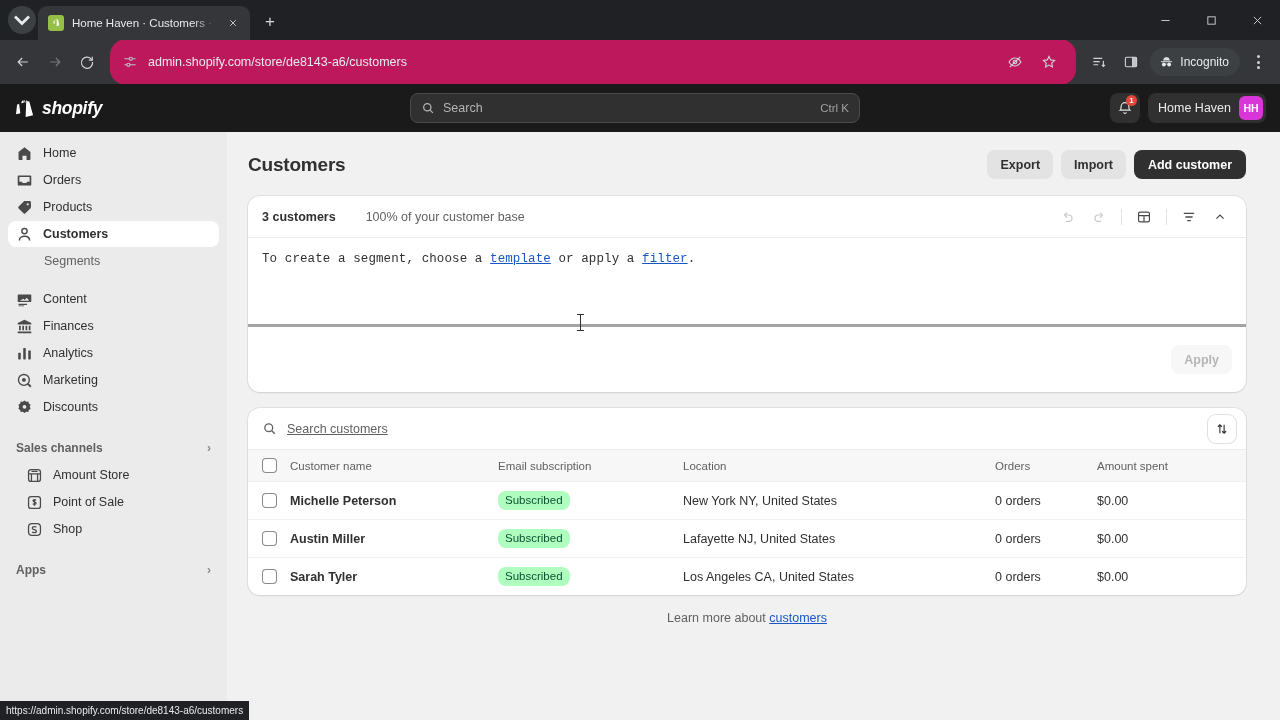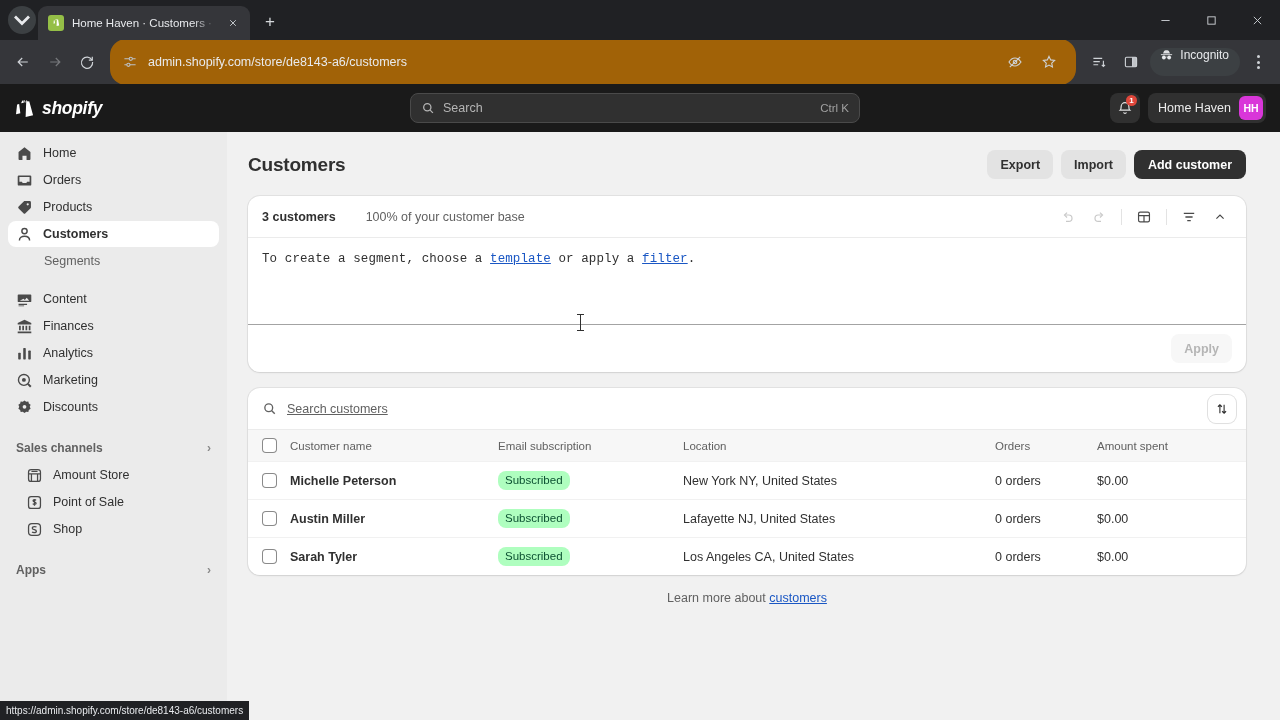--- a/index.html
+++ b/index.html
@@ -69,32 +69,32 @@
     display: flex; align-items: center; padding: 0 8px; gap: 2px;
   }
   .tb-icon {
     width: 30px; height: 30px; border-radius: 50%;
     display: flex; align-items: center; justify-content: center;
     color: #cfd3d7; flex-shrink: 0;
   }
   .tb-icon svg { width: 16px; height: 16px; display: block; }
   .tb-icon.dim { color: #77797c; }
   .omnibox {
-    flex: 1; height: 46px; background: #a16207; border-radius: 16px;
+    flex: 1; height: 46px; background: #be185d; border-radius: 16px;
     display: flex; align-items: center; padding: 12px 12px; gap: 10px;
     margin: 0 6px;
   }
   .omni-lead { width: 16px; height: 16px; color: #bdc1c6; flex-shrink: 0; }
   .omni-lead svg { width: 16px; height: 16px; display: block; }
   .omni-url { color: #e8eaed; font-size: 12.5px; white-space: nowrap; }
   .omni-right { margin-left: auto; display: flex; align-items: center; gap: 4px; }
   .tb-right { display: flex; align-items: center; gap: 2px; }
   .incognito-pill {
     height: 28px; border-radius: 14px; background: #3c4043;
-    display: flex; align-items: flex-start; gap: 6px; padding: 0 11px 0 9px;
+    display: flex; align-items: center; gap: 6px; padding: 0 11px 0 9px;
     margin-left: 2px;
   }
   .incognito-pill svg { width: 15px; height: 15px; color: #e8eaed; }
   .incognito-pill span { color: #e8eaed; font-size: 12px; white-space: nowrap; }
   .kebab {
     width: 28px; height: 28px; display: flex; flex-direction: column;
     align-items: center; justify-content: center; gap: 2.5px; margin-left: 2px;
   }
   .kebab i { width: 3px; height: 3px; border-radius: 50%; background: #cfd3d7; display: block; }
 
@@ -231,21 +231,21 @@
   .text-caret {
     position: absolute; left: 332px; top: 76px;
     width: 1px; height: 17px; background: #303030;
   }
   .text-caret::before, .text-caret::after {
     content: ""; position: absolute; left: -3px; width: 7px; height: 1px; background: #303030;
   }
   .text-caret::before { top: 0; }
   .text-caret::after { bottom: 0; }
   .seg-foot {
-    height: 48px; border-top: 1px solid #a3a3a3;
+    height: 68px; border-top: 3px solid #a3a3a3;
     display: flex; align-items: center; justify-content: flex-end; padding: 0 14px;
   }
   .btn-disabled {
     height: 29px; padding: 0 13px; border-radius: 8px; border: none;
     font-size: 12.5px; font-weight: bold; color: #b5b5b5; background: #f7f7f7;
     display: flex; align-items: center; justify-content: center;
     font-family: "Liberation Sans", sans-serif;
   }
 
   

